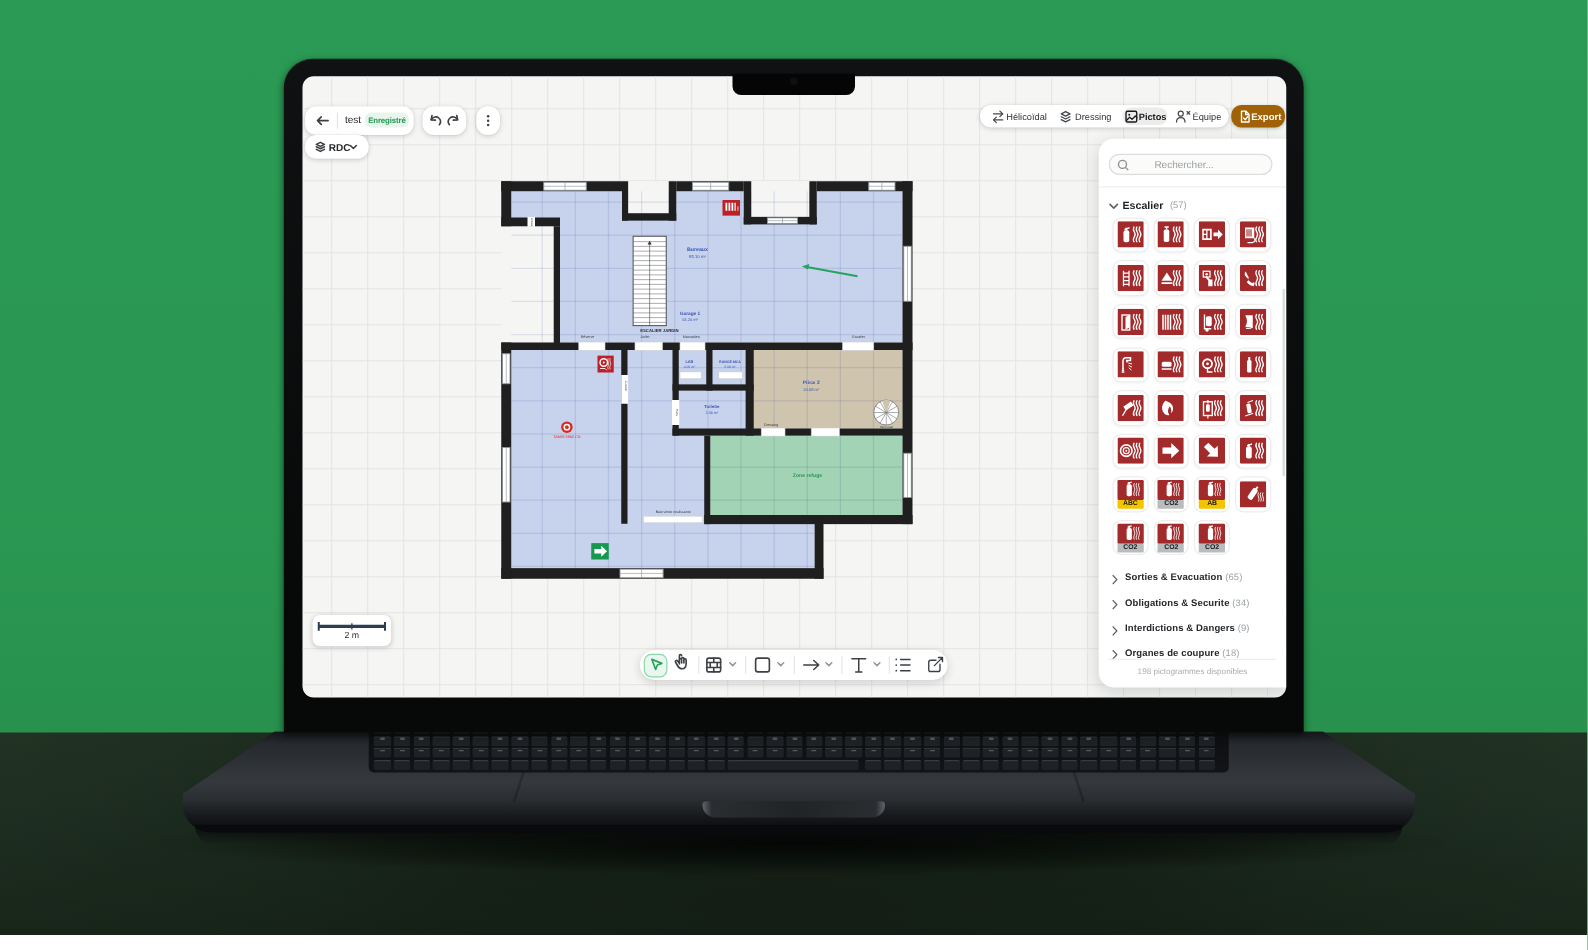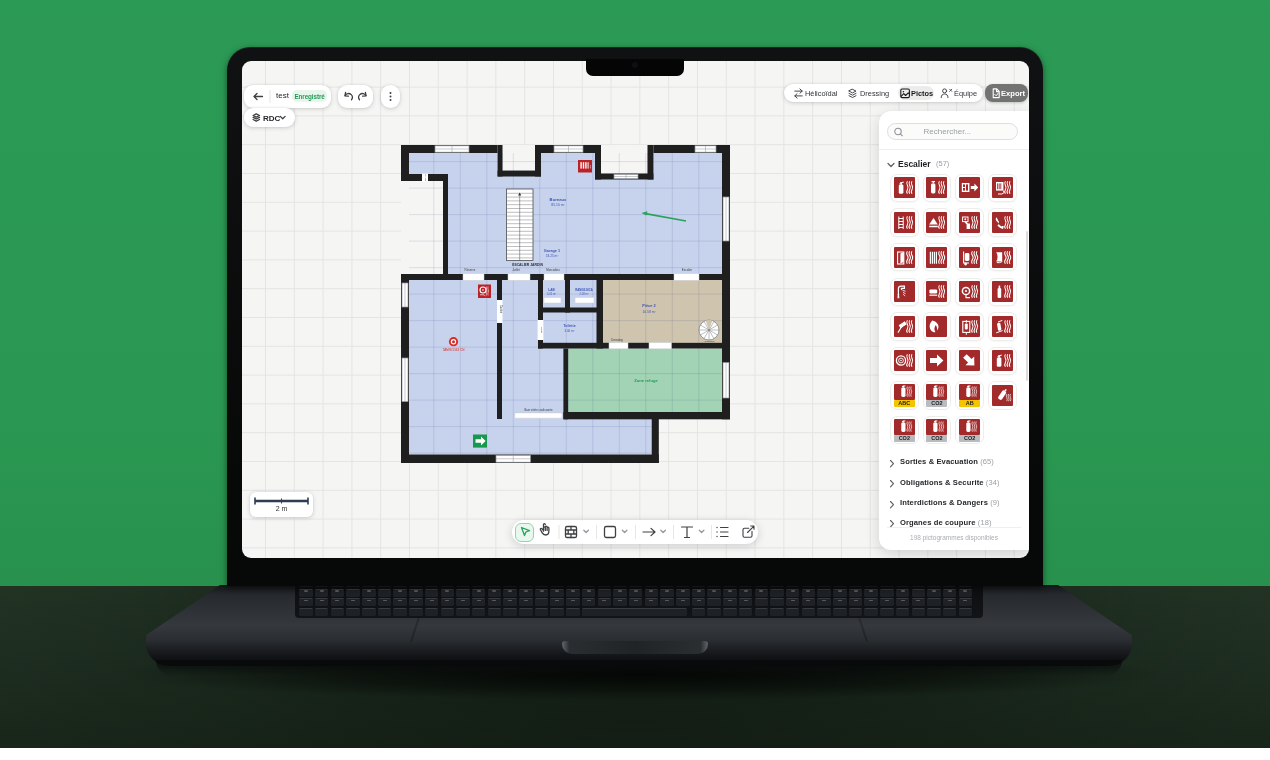--- a/index.html
+++ b/index.html
@@ -543,21 +543,21 @@
           <circle cx="160.6" cy="6.9" r="2"></circle>
           <path d="M157.2 13.6 c0 -2.4 1.4 -3.6 3.4 -3.6 2 0 3.4 1.2 3.4 3.6"></path>
           <path d="M165.6 5.2 l2.2 2.2 M167.8 5.2 l-2.2 2.2" stroke-width="0.9"></path>
         </g>
       </svg>
       <span style="position:absolute;left:21px;top:5px;font-size:7.4px;color:#303336;">Hélicoïdal</span>
       <span style="position:absolute;left:76px;top:5px;font-size:7.4px;color:#303336;">Dressing</span>
       <span style="position:absolute;left:127px;top:5px;font-size:7.4px;font-weight:bold;color:#17191b;">Pictos</span>
       <span style="position:absolute;left:170px;top:5px;font-size:7.4px;color:#303336;">Équipe</span>
     </div>
-    <div style="position:absolute;left:743px;top:23px;width:43px;height:18.4px;background:#737373;border-radius:8px;box-shadow:0 1px 3px rgba(0,60,20,0.25);">
+    <div style="position:absolute;left:743px;top:23px;width:43px;height:18.4px;background:#a16207;border-radius:8px;box-shadow:0 1px 3px rgba(0,60,20,0.25);">
       <svg width="43" height="19" style="position:absolute;left:0;top:0">
         <g stroke="#fff" fill="none" stroke-width="1.1" stroke-linejoin="round" stroke-linecap="round">
           <path d="M8.2 4.9 h3.6 l2.4 2.4 v6.3 h-6 z M11.5 4.9 v2.7 h2.7"></path>
           <path d="M9.7 10.3 l1.5 1.5 2 -2.6" stroke-width="1"></path>
         </g>
       </svg>
       <span style="position:absolute;left:16px;top:5px;font-size:7.6px;font-weight:bold;color:#fff;">Export</span>
     </div>
 
     <div class="pill" style="left:270px;top:459px;width:246px;height:24px;border-radius:12px;box-shadow:0 2px 8px rgba(20,30,25,0.18);">

